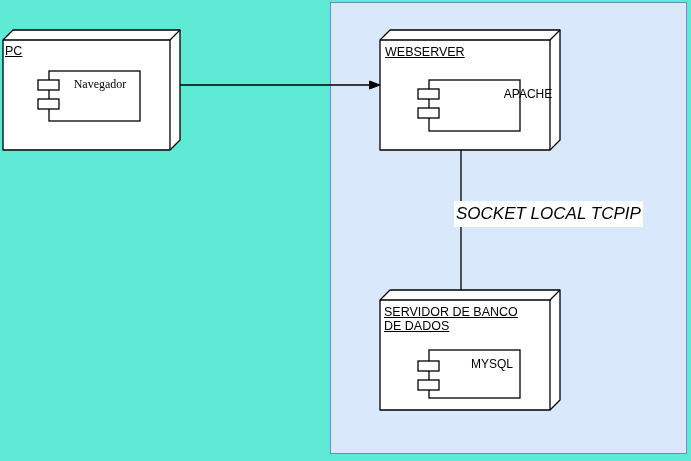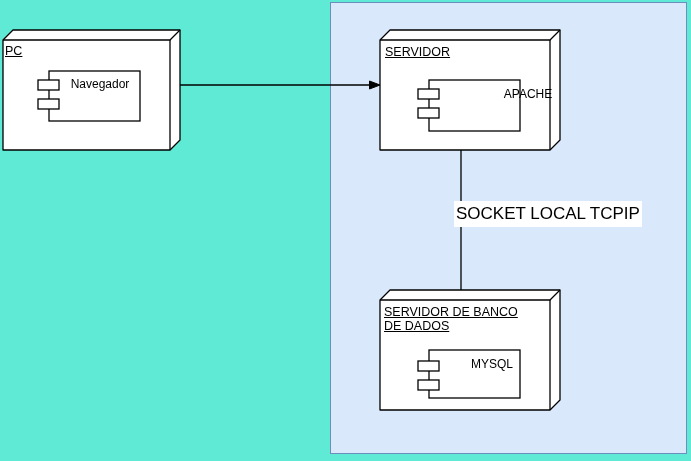--- a/index.html
+++ b/index.html
@@ -52,20 +52,21 @@
   #socket-label {
     position: absolute;
     left: 454px;
     top: 201px;
     background: #ffffff;
     color: #000000;
     font-size: 17px;
     line-height: 26px;
     padding: 0 2px;
     white-space: nowrap;
+    font-style: italic;
   }
 </style>
 </head>
 <body>
 
 <div id="canvas">
 
   <div id="server-zone"></div>
 
   <svg id="shapes" width="691" height="461" viewBox="0 0 691 461">
@@ -111,25 +112,25 @@
 
     <g>
       <rect class="comp-rect" x="429" y="350" width="91" height="48"></rect>
       <rect class="comp-rect" x="418" y="361" width="21" height="10"></rect>
       <rect class="comp-rect" x="418" y="380" width="21" height="10"></rect>
     </g>
   </svg>
 
   <div class="lbl node-lbl" style="left:5px; top:44px;">PC</div>
 
-  <div class="lbl node-lbl" style="left:385px; top:45px;">SERVIDOR</div>
+  <div class="lbl node-lbl" style="left:385px; top:45px;">WEBSERVER</div>
 
   <div class="lbl node-lbl wrap-lbl" style="left:384px; top:305px;text-decoration:underline;">SERVIDOR DE BANCO DE DADOS</div>
 
-  <div class="lbl comp-lbl" style="left:60px; top:77px;">Navegador</div>
+  <div class="lbl comp-lbl" style="left:60px; top:77px;font-family:Liberation Serif, serif;">Navegador</div>
 
   <div class="lbl comp-lbl" style="left:441px; top:87px;padding-left:47px;">APACHE</div>
 
   <div class="lbl comp-lbl" style="left:440px; top:357px;padding-left:12px;">MYSQL</div>
 
   <div id="socket-label">SOCKET LOCAL TCPIP</div>
 
 </div>
 
 </body></html>

